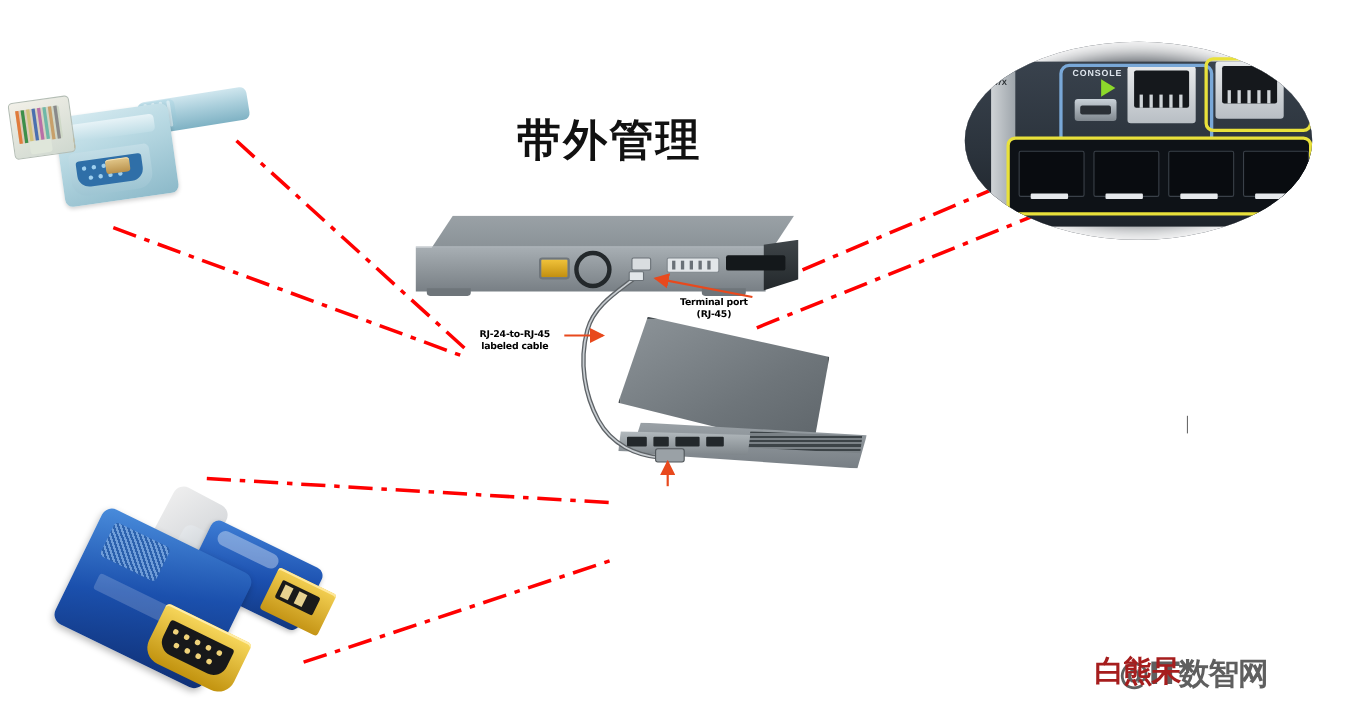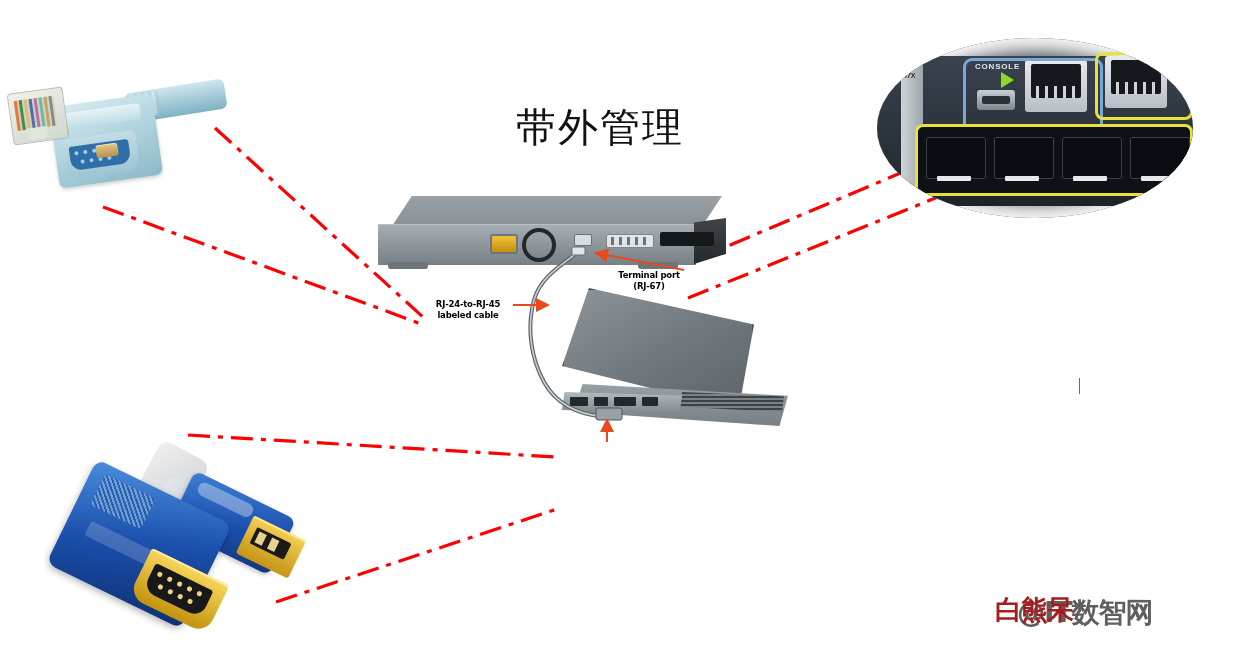--- a/index.html
+++ b/index.html
@@ -1,22 +1,22 @@
 <!DOCTYPE html>
 <html><head>
 <meta charset="utf-8">
 <style>
   html,body{margin:0;padding:0;background:#ffffff;}
   body{width:1239px;height:650px;position:relative;overflow:hidden;
        font-family:"Liberation Sans","DejaVu Sans",sans-serif;}
   .stage{position:absolute;inset:0;width:1239px;height:650px;background:#fff;}
 
   
-  #title{position:absolute;left:470px;top:100px;width:260px;text-align:center;
-         font-size:40px;font-weight:400;color:#111;letter-spacing:2px;
+  #title{position:absolute;left:470px;top:100px;width:260px;text-align:left;
+         font-size:40px;font-weight:700;color:#111;letter-spacing:2px;
          font-family:"DejaVu Sans","Liberation Sans",sans-serif;white-space:nowrap;}
 
   
   .callout{position:absolute;font-size:8.5px;font-weight:700;color:#000;
            line-height:11px;text-align:center;letter-spacing:-0.2px;
            font-family:"DejaVu Sans","Liberation Sans",sans-serif;}
 
   
   svg.layer{position:absolute;left:0;top:0;width:1239px;height:650px;overflow:visible;}
   svg.layer.above{z-index:6;}
@@ -381,21 +381,21 @@
     </div>
   </div>
 
   <div class="callout" id="label-rollover" style="left:418px;top:299px;width:100px;">
     <div>RJ-24-to-RJ-45</div>
     <div>labeled cable</div>
   </div>
 
   <div class="callout" id="label-console-port" style="left:604px;top:270px;width:90px;">
     <div>Terminal port</div>
-    <div>(RJ-67)</div>
+    <div>(RJ-45)</div>
   </div>
 
 
   <div id="caret"></div>
 
   <div id="watermark">
     <div class="wm-grey">@IT数智网</div>
     <div class="wm-red">白熊呆</div>
   </div>
 

